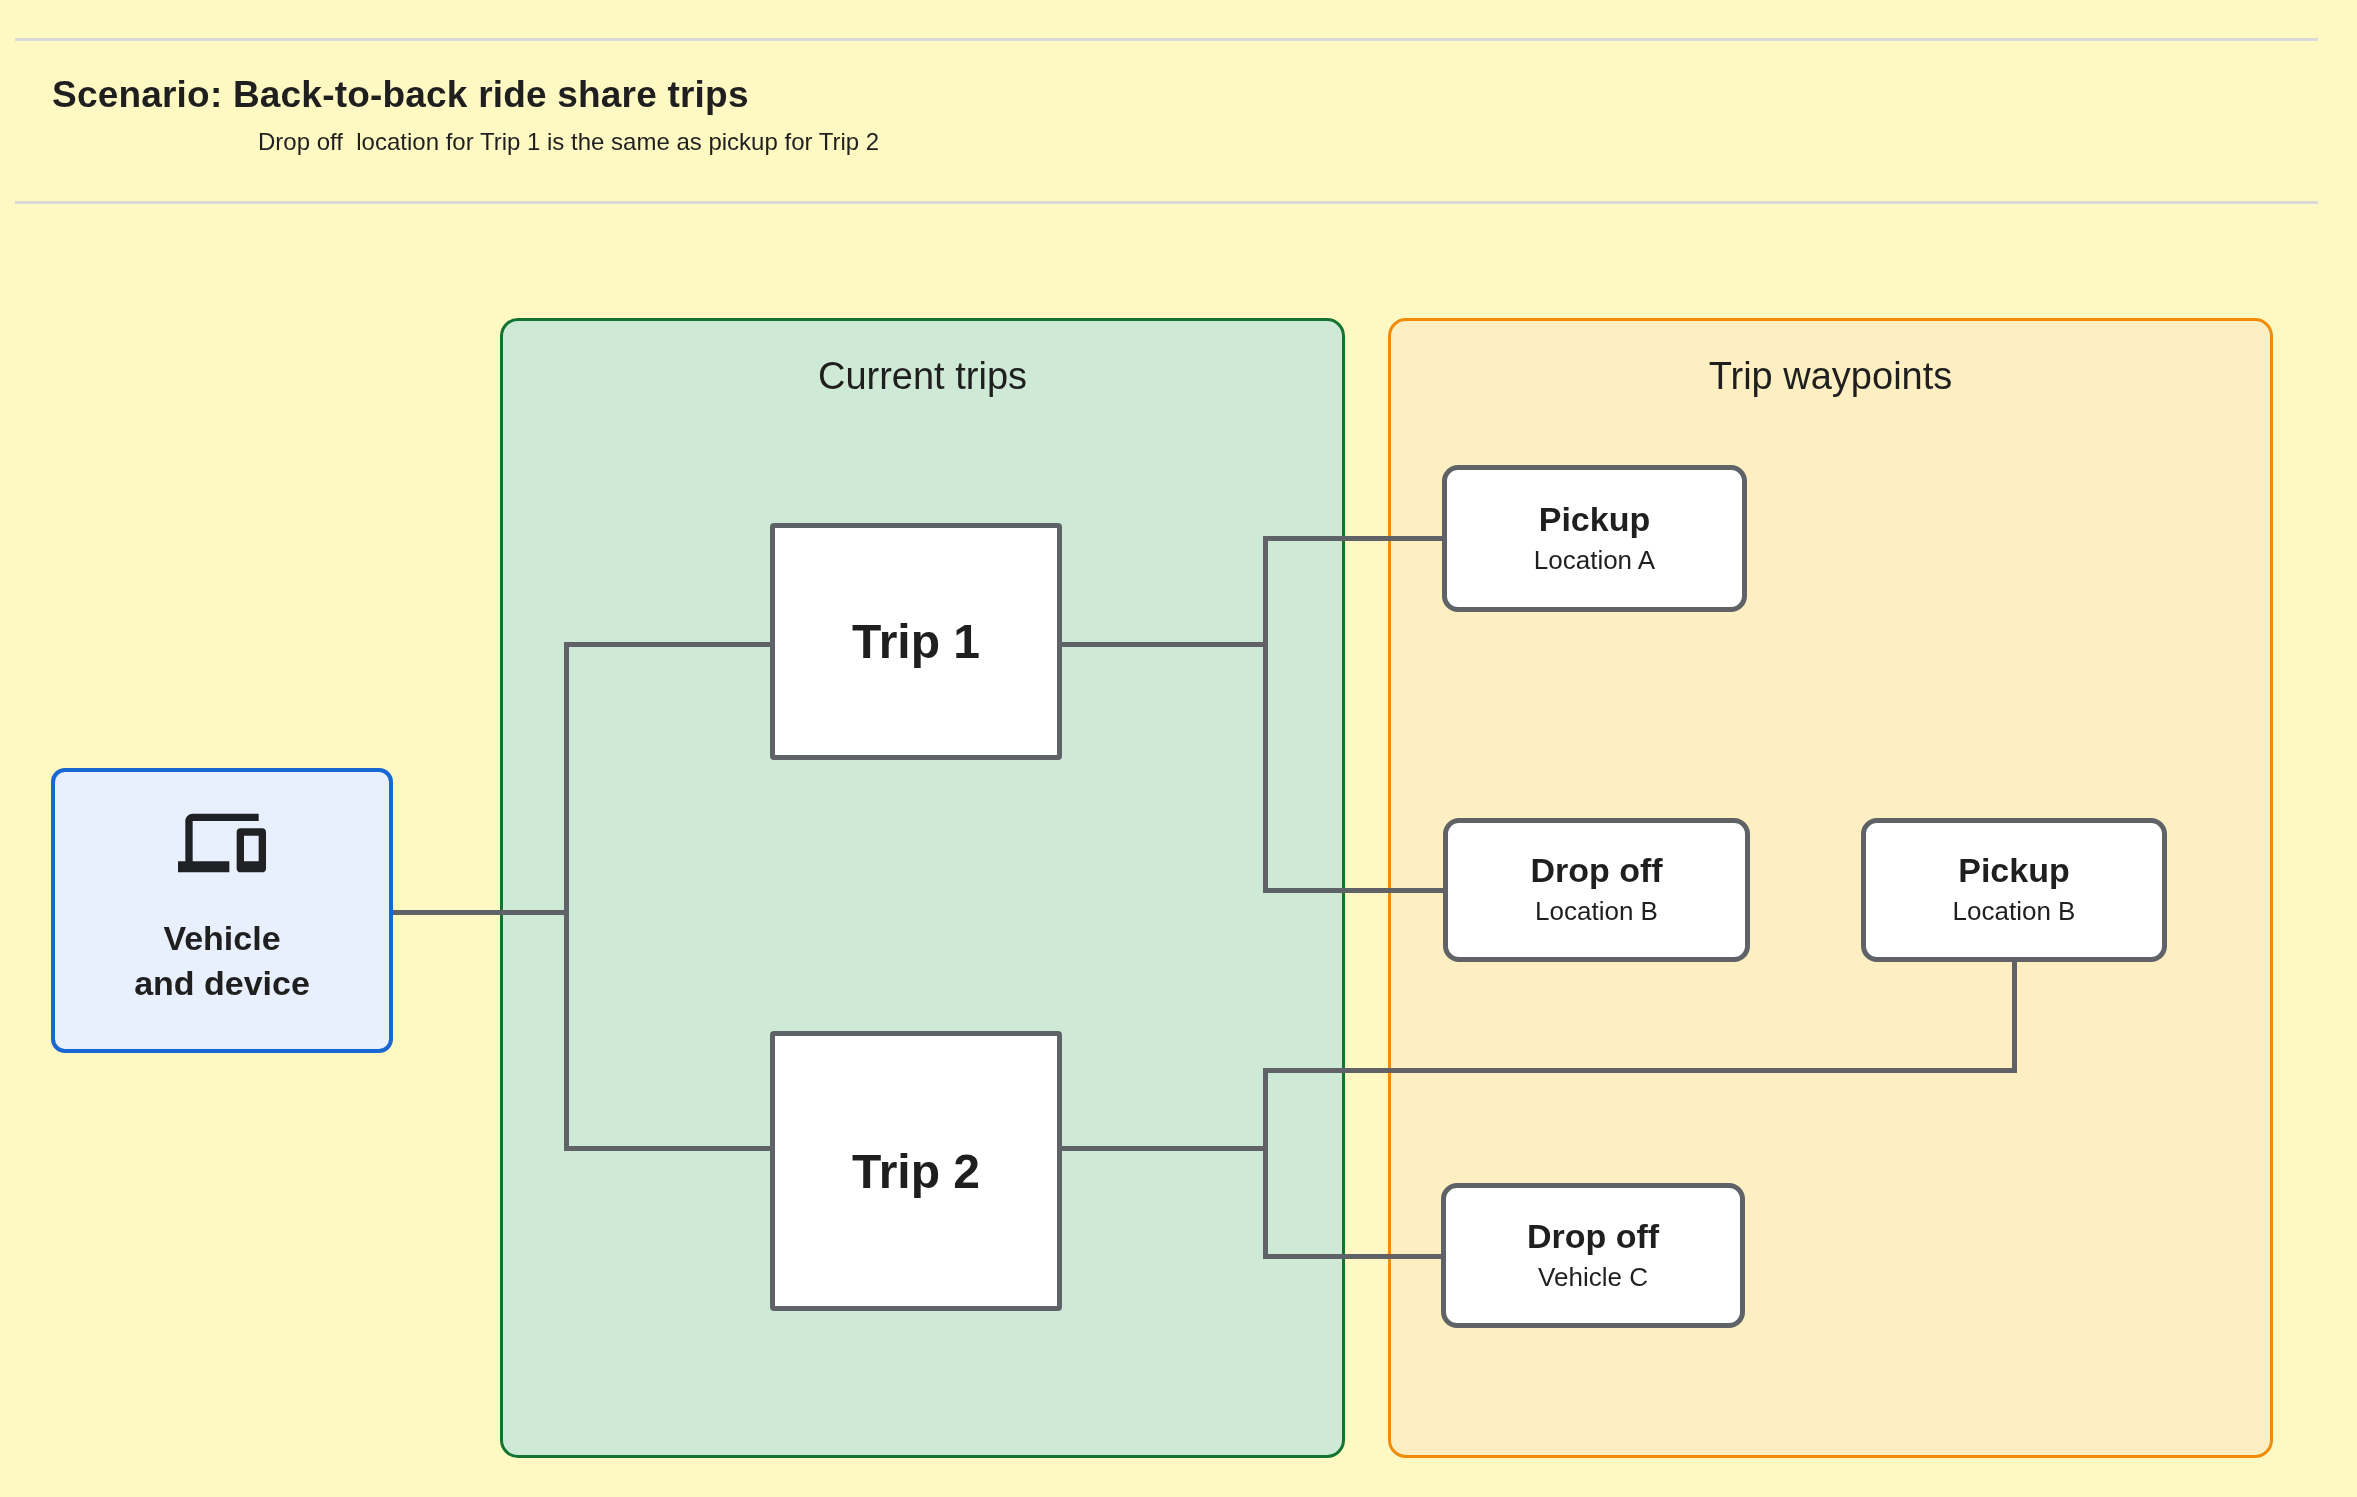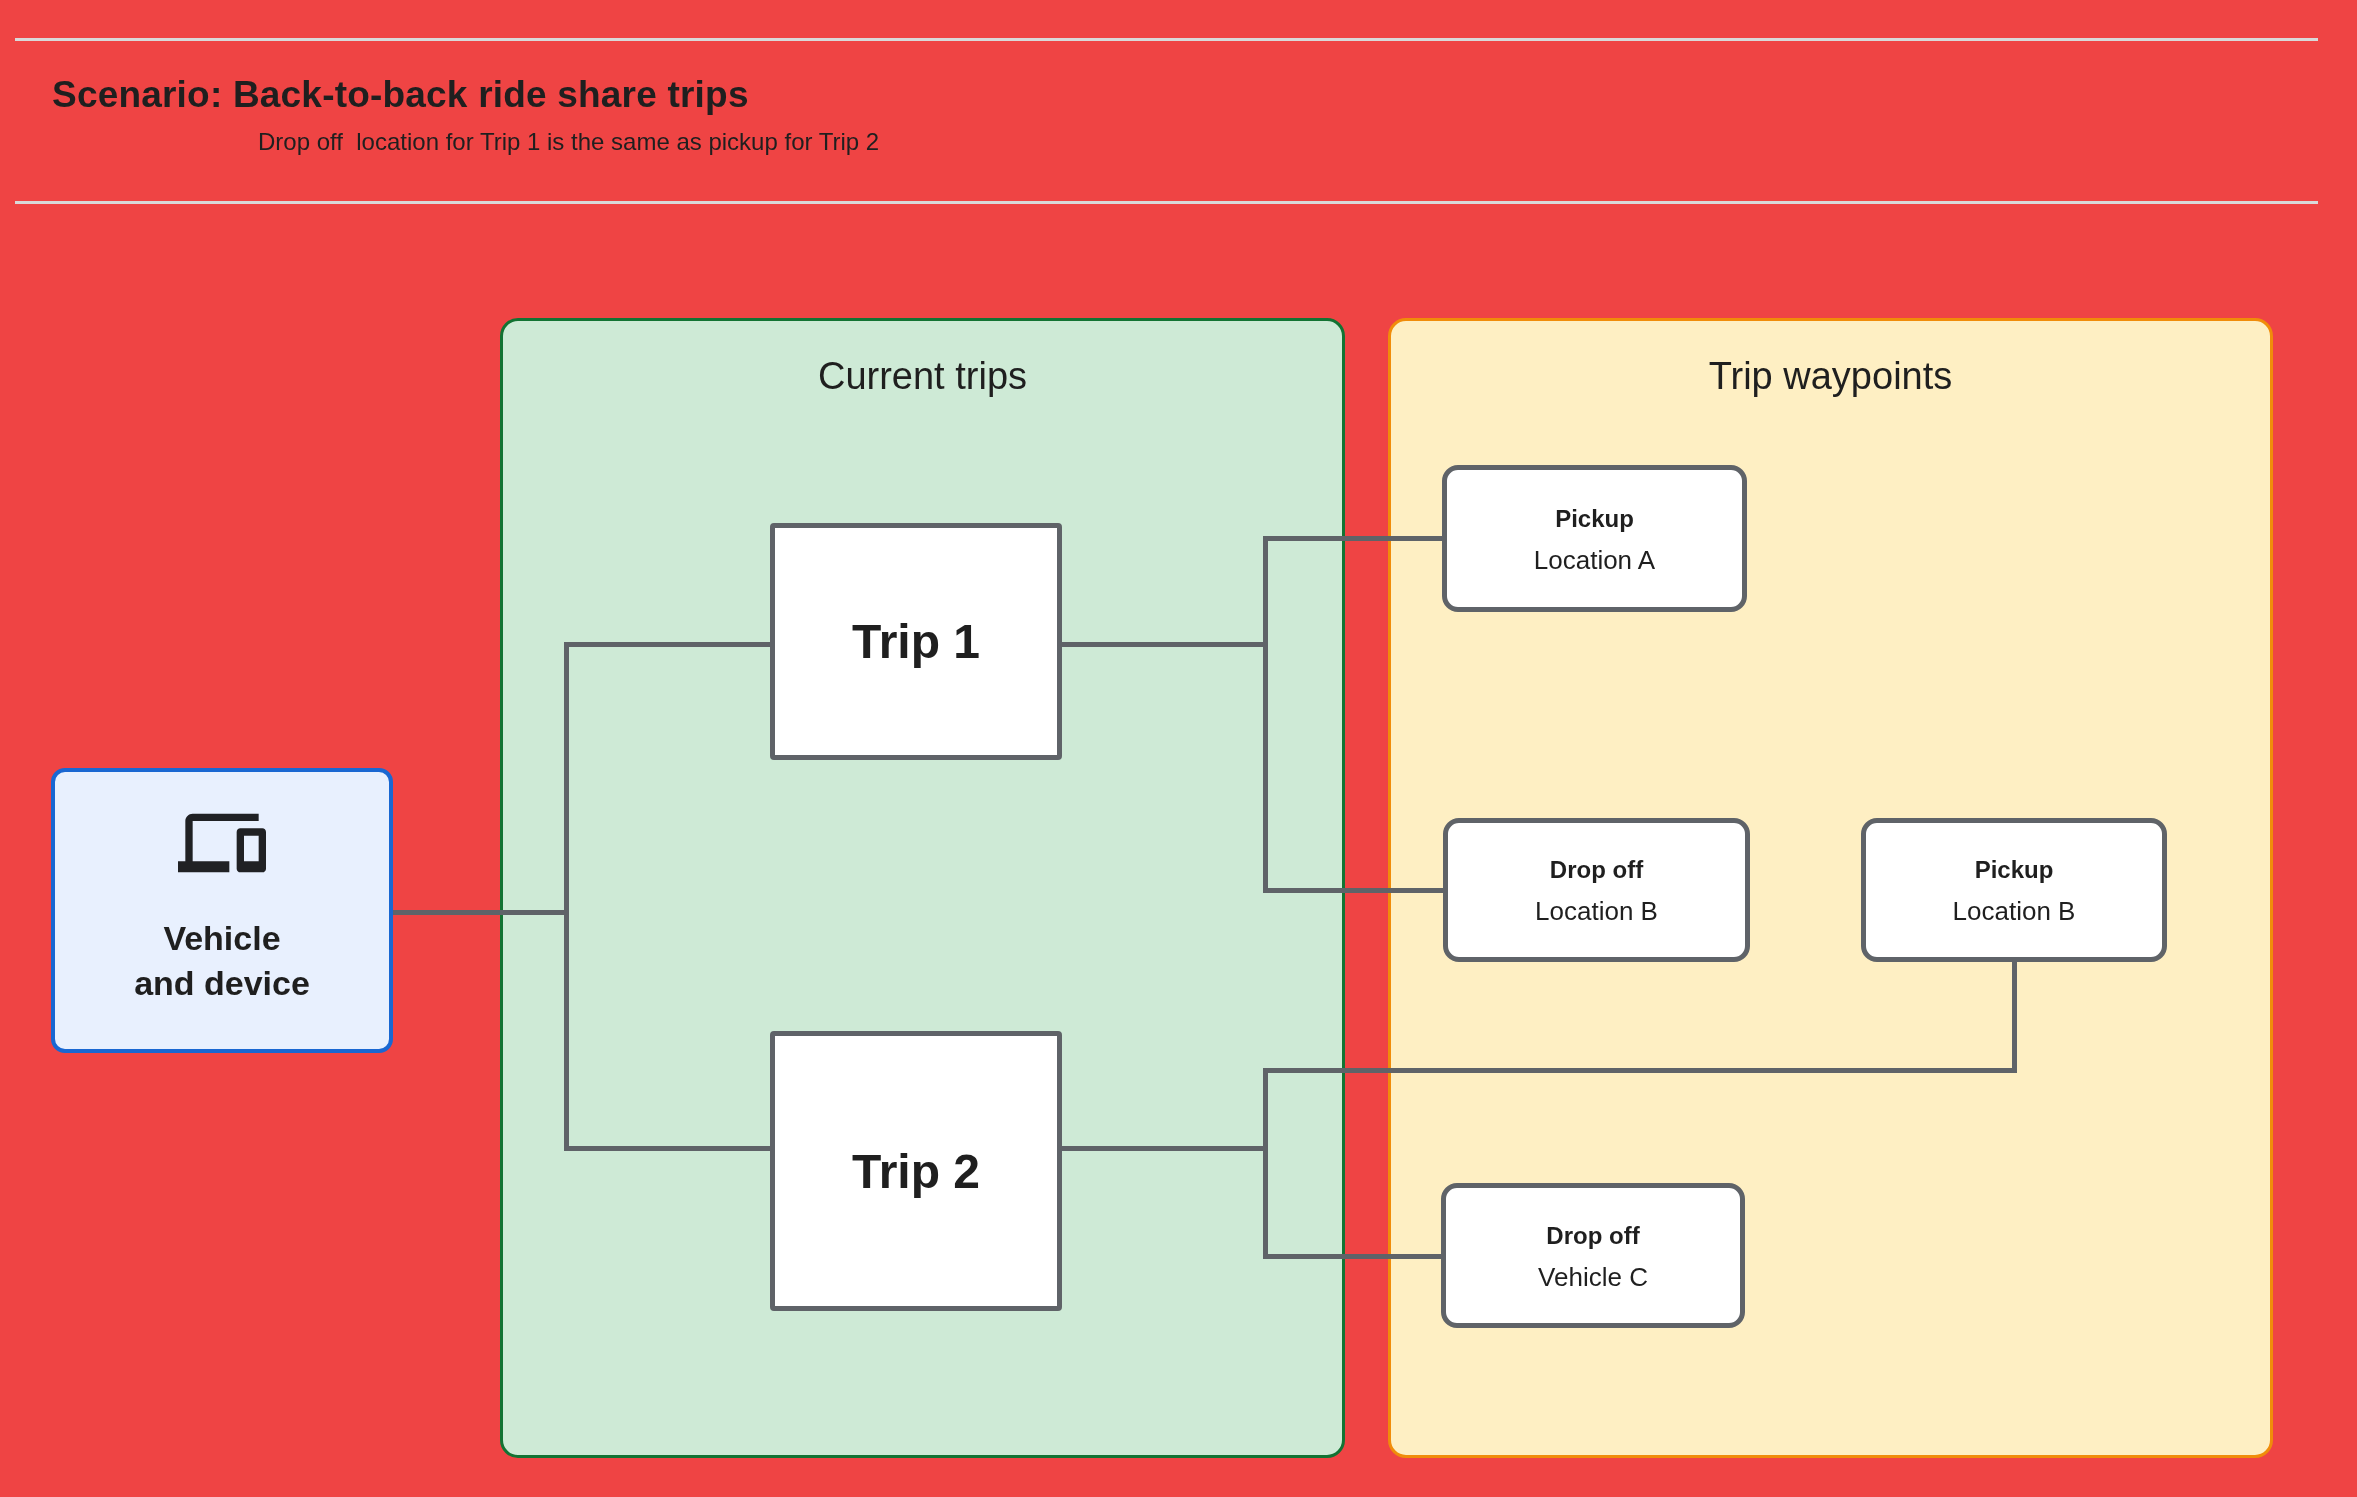--- a/index.html
+++ b/index.html
@@ -5,21 +5,21 @@
   :root{
     --vehicle-fill:#E8F0FE; --vehicle-border:#1967D2;
     --current-trips-fill:#CEEAD6; --current-trips-border:#137333;
     --waypoints-fill:#FEEFC3; --waypoints-border:#F08C0A;
     --node-border:#5F6368; --connector:#5F6368;
     --text:#1F1F1F; --rule:#D9D9D9;
   }
   *{margin:0;padding:0;box-sizing:border-box;}
   html,body{background:#ffffff;}
   body{font-family:"Liberation Sans", sans-serif;color:var(--text);}
-  .canvas{position:relative;width:2357px;height:1497px;background:#ef4444;overflow:hidden;}
+  .canvas{position:relative;width:2357px;height:1497px;background:#fef9c3;overflow:hidden;}
 
   .rule{position:absolute;left:15px;width:2303px;height:3px;background:var(--rule);}
   .rule.top{top:38px;}
   .rule.bottom{top:201px;}
 
   .page-title{position:absolute;left:52px;top:74px;font-size:37px;font-weight:700;letter-spacing:.2px;}
   .page-subtitle{position:absolute;left:258px;top:128px;font-size:24px;font-weight:400;white-space:pre-wrap;}
 
   .group{position:absolute;top:318px;height:1140px;border-radius:18px;border:3px solid;}
   .group.current{left:500px;width:845px;background:var(--current-trips-fill);border-color:var(--current-trips-border);}
@@ -30,21 +30,21 @@
     border:4px solid var(--vehicle-border);border-radius:14px;display:flex;flex-direction:column;align-items:center;margin-left:8px;}
   .vehicle .icon{margin-top:38px;line-height:0;}
   .vehicle .label{margin-top:40px;text-align:center;font-size:34px;font-weight:700;line-height:45px;}
 
   .node{position:absolute;background:#fff;border:5px solid var(--node-border);display:flex;flex-direction:column;
     align-items:center;justify-content:center;text-align:center;}
   .trip{border-radius:4px;font-size:48px;font-weight:700;}
   .trip.t1{left:770px;top:523px;width:292px;height:237px;}
   .trip.t2{left:770px;top:1031px;width:292px;height:280px;text-align:center;}
   .wp{border-radius:16px;}
-  .wp .wp-title{font-size:24px;font-weight:700;line-height:42px;}
+  .wp .wp-title{font-size:34px;font-weight:700;line-height:42px;}
   .wp .wp-sub{font-size:26px;font-weight:400;line-height:40px;}
   .wp.a{left:1442px;top:465px;width:305px;height:147px;}
   .wp.b-drop{left:1443px;top:818px;width:307px;height:144px;}
   .wp.b-pick{left:1861px;top:818px;width:306px;height:144px;}
   .wp.c{left:1441px;top:1183px;width:304px;height:145px;}
 
   .line{position:absolute;background:var(--connector);}
   .h{height:5px;} .v{width:5px;}
   .l-h1{left:385px;top:910px;width:181px;}
   .l-v1{left:564px;top:642px;height:509px;}

